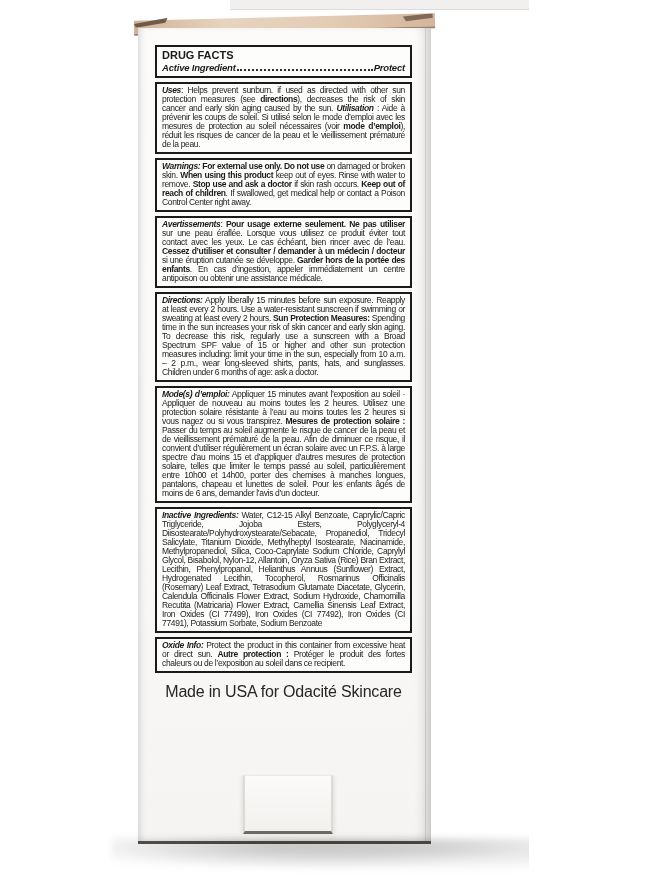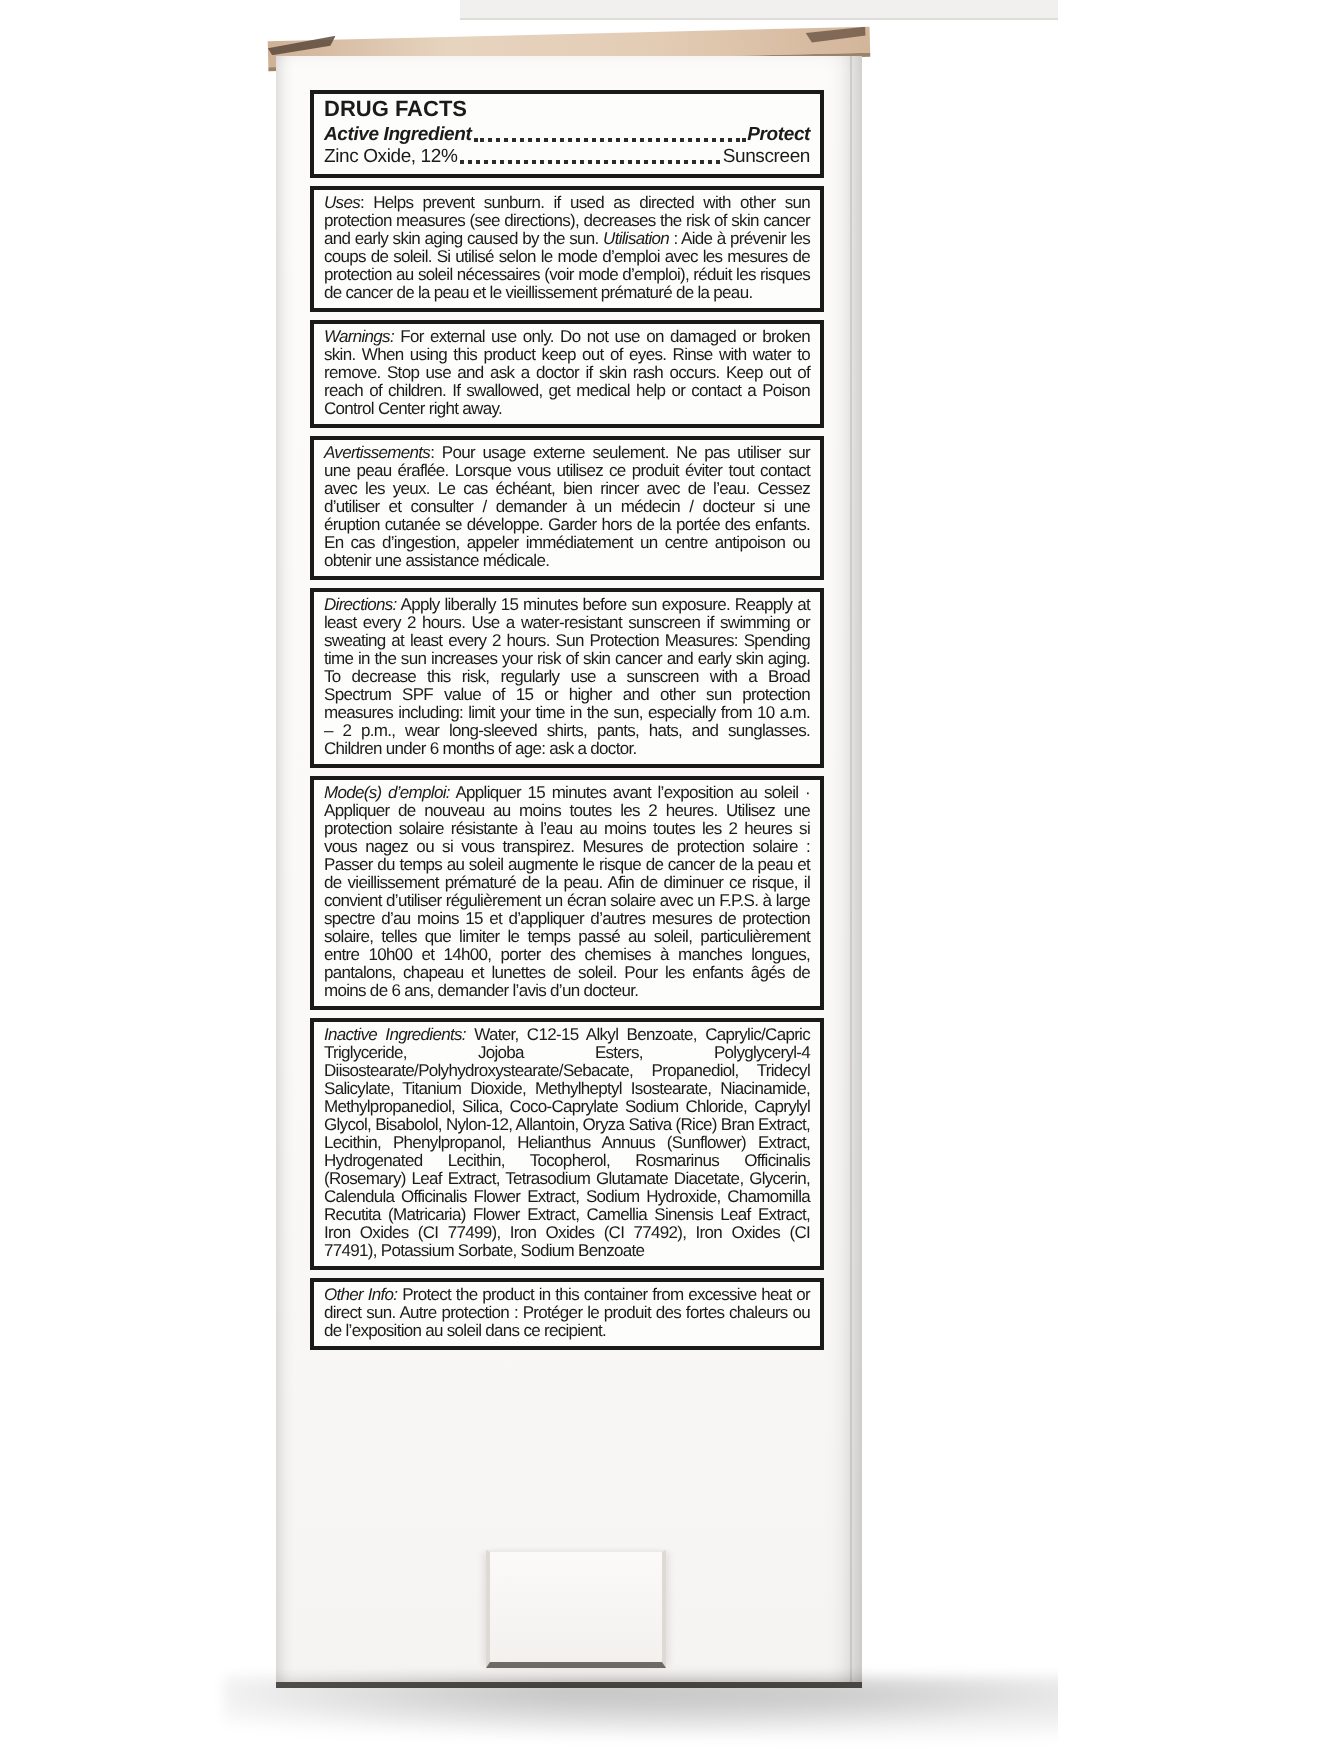--- a/index.html
+++ b/index.html
@@ -40,21 +40,21 @@
   
   .panel{margin:17px 0 0 17px;width:257px;}
   .sec{
     box-sizing:border-box;border:2px solid #1a1a1a;background:#fdfdfc;
     padding:2px 5px 3px;margin-bottom:4px;
   }
   .sec p{
     margin:0;font-size:8.5px;line-height:9px;letter-spacing:-0.35px;
     text-align:justify;color:#1c1c1c;
   }
-  .b{font-weight:400;}
+  .b{font-weight:700;}
   .i{font-style:italic;}
   .df-title{font-size:11px;font-weight:700;letter-spacing:0;line-height:13px;}
   .row{display:flex;align-items:flex-end;font-size:9.5px;line-height:11px;letter-spacing:-0.2px;}
   .row .leader{flex:1;border-bottom:2px dotted #2e2e2e;margin:0 1px 2px;}
   .row.bi span.lab{font-weight:700;font-style:italic;text-align:right;}
   
   .footer{
     margin:10px 0 0 17px;width:257px;text-align:center;
     font-size:16px;letter-spacing:-0.2px;color:#262626;white-space:nowrap;
   }
@@ -87,25 +87,20 @@
     <div class="box-body">
       <div class="panel">
 
         <section class="sec">
           <div class="df-title">DRUG FACTS</div>
           <div class="row bi">
             <span class="lab">Active Ingredient</span>
             <span class="leader"></span>
             <span class="lab">Protect</span>
           </div>
-          <div class="row">
-            <span>Zinc Oxide, 12%</span>
-            <span class="leader"></span>
-            <span>Sunscreen</span>
-          </div>
         </section>
 
         <section class="sec">
           <p><span class="b i">Uses</span><span>: Helps prevent sunburn. if used as directed with other sun protection measures (see </span><span class="b">directions</span><span>), decreases the risk of skin cancer and early skin aging caused by the sun. </span><span class="b i">Utilisation</span><span> : Aide à prévenir les coups de soleil. Si utilisé selon le mode d’emploi avec les mesures de protection au soleil nécessaires (voir </span><span class="b">mode d’emploi</span><span>), réduit les risques de cancer de la peau et le vieillissement prématuré de la peau.</span></p>
         </section>
 
         <section class="sec">
           <p><span class="b i">Warnings:</span><span> </span><span class="b">For external use only. Do not use</span><span> on damaged or broken skin. </span><span class="b">When using this product</span><span> keep out of eyes. Rinse with water to remove. </span><span class="b">Stop use and ask a doctor</span><span> if skin rash occurs. </span><span class="b">Keep out of reach of children</span><span>. If swallowed, get medical help or contact a Poison Control Center right away.</span></p>
         </section>
 
@@ -119,24 +114,25 @@
 
         <section class="sec">
           <p><span class="b i">Mode(s) d’emploi:</span><span> Appliquer 15 minutes avant l’exposition au soleil · Appliquer de nouveau au moins toutes les 2 heures. Utilisez une protection solaire résistante à l’eau au moins toutes les 2 heures si vous nagez ou si vous transpirez. </span><span class="b">Mesures de protection solaire :</span><span> Passer du temps au soleil augmente le risque de cancer de la peau et de vieillissement prématuré de la peau. Afin de diminuer ce risque, il convient d’utiliser régulièrement un écran solaire avec un F.P.S. à large spectre d’au moins 15 et d’appliquer d’autres mesures de protection solaire, telles que limiter le temps passé au soleil, particulièrement entre 10h00 et 14h00, porter des chemises à manches longues, pantalons, chapeau et lunettes de soleil. Pour les enfants âgés de moins de 6 ans, demander l’avis d’un docteur.</span></p>
         </section>
 
         <section class="sec">
           <p><span class="b i">Inactive Ingredients:</span><span> Water, C12-15 Alkyl Benzoate, Caprylic/Capric Triglyceride, Jojoba Esters, Polyglyceryl-4 Diisostearate/Polyhydroxystearate/Sebacate, Propanediol, Tridecyl Salicylate, Titanium Dioxide, Methylheptyl Isostearate, Niacinamide, Methylpropanediol, Silica, Coco-Caprylate Sodium Chloride, Caprylyl Glycol, Bisabolol, Nylon-12, Allantoin, Oryza Sativa (Rice) Bran Extract, Lecithin, Phenylpropanol, Helianthus Annuus (Sunflower) Extract, Hydrogenated Lecithin, Tocopherol, Rosmarinus Officinalis (Rosemary) Leaf Extract, Tetrasodium Glutamate Diacetate, Glycerin, Calendula Officinalis Flower Extract, Sodium Hydroxide, Chamomilla Recutita (Matricaria) Flower Extract, Camellia Sinensis Leaf Extract, Iron Oxides (CI 77499), Iron Oxides (CI 77492), Iron Oxides (CI 77491), Potassium Sorbate, Sodium Benzoate</span></p>
         </section>
 
         <section class="sec">
-          <p><span class="b i">Other Info:</span><span> Protect the product in this container from excessive heat or direct sun. </span><span class="b">Autre protection :</span><span> Protéger le produit des fortes chaleurs ou de l’exposition au soleil dans ce recipient.</span></p>
+          <p><span class="b i">Oxide Info:</span><span> Protect the product in this container from excessive heat or direct sun. </span><span class="b">Autre protection :</span><span> Protéger le produit des fortes chaleurs ou de l’exposition au soleil dans ce recipient.</span></p>
         </section>
 
       </div>
 
+      <div class="footer">Made in USA for Odacité Skincare</div>
 
       <div class="tuck-tab"></div>
     </div>
   </div>
 
   <div class="ground-shadow"></div>
 </div>
 
 </body></html>

